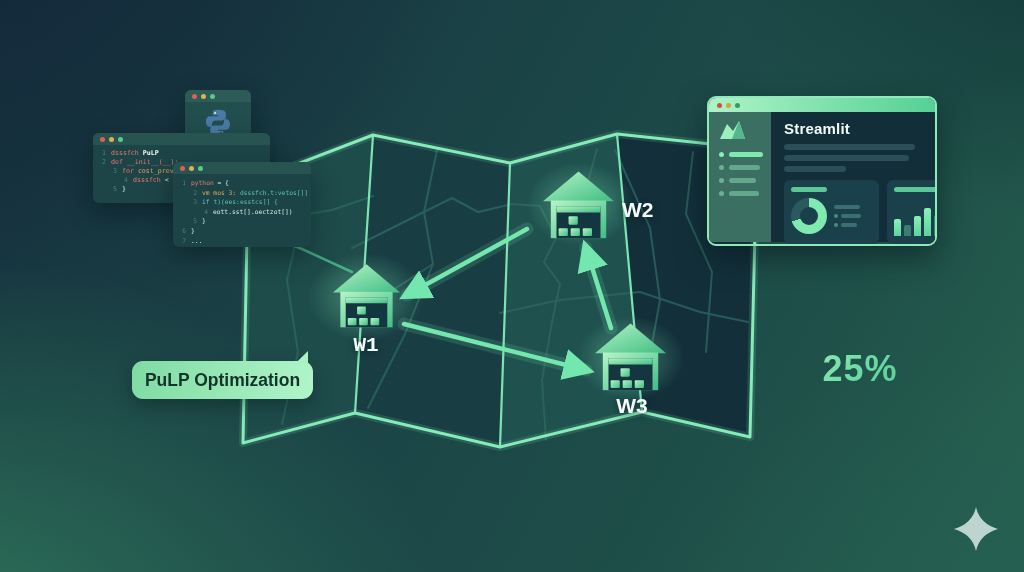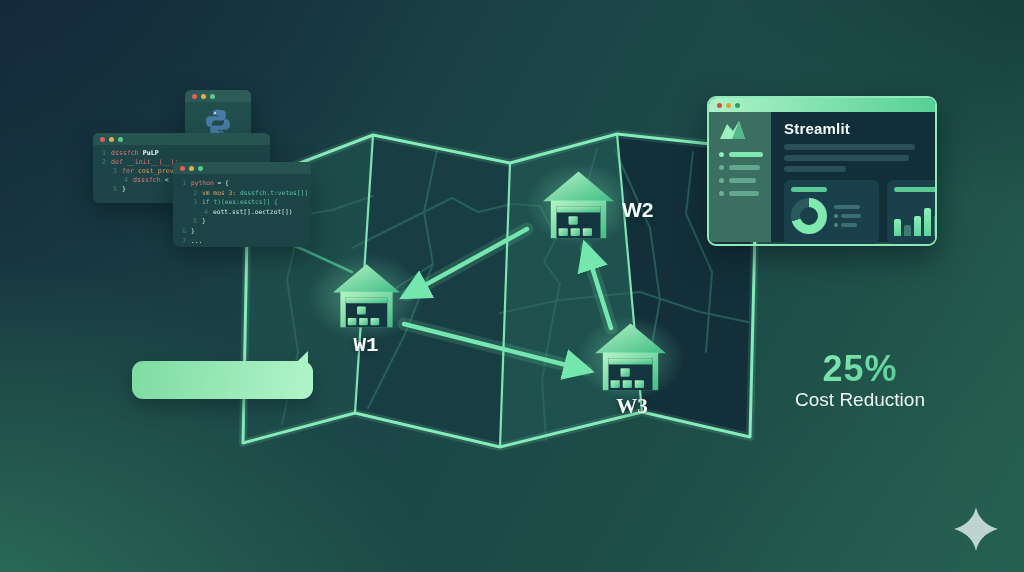--- a/index.html
+++ b/index.html
@@ -177,21 +177,21 @@
       </g>
     </g>
 
     <use href="#warehouse" transform="translate(333,263) scale(0.67)"></use>
     <use href="#warehouse" transform="translate(543,170) scale(0.71)"></use>
     <use href="#warehouse" transform="translate(595,322) scale(0.71)"></use>
   </svg>
 
   <div class="wlabel center" style="left:366px;top:334px;font-family:Liberation Mono, monospace;">W1</div>
   <div class="wlabel" style="left:622px;top:198px;">W2</div>
-  <div class="wlabel center" style="left:632px;top:394px;font-family:Liberation Serif, serif;">W3</div>
+  <div class="wlabel center" style="left:632px;top:394px;">W3</div>
 
   <div class="window win-python">
     <div class="titlebar">
       <span class="dot r"></span>
       <span class="dot y"></span>
       <span class="dot g"></span>
     </div>
     <div class="pybody">
       <svg viewBox="0 0 48 48" width="32" height="32" aria-hidden="true">
         <g>
@@ -302,24 +302,24 @@
                 <div class="bar dim" style="height: 55%;"></div>
               </div>
           </div>
         </div>
       </div>
     </div>
   </div>
 
   <div class="bubble">
     <span class="tail"></span>
+    <span class="btext">PuLP Optimization</span>
   </div>
 
   <div class="metric">
     <div class="value">25%</div>
-    <div class="mlabel">Cost Reduction</div>
   </div>
 
   <svg class="sparkle" width="46" height="46" viewBox="0 0 46 46" aria-hidden="true">
     <path d="M23 1 Q26.5 17.5 45 23 Q26.5 28.5 23 45 Q19.5 28.5 1 23 Q19.5 17.5 23 1 Z" fill="#bdd4cf"></path>
   </svg>
 
 </div>
 
 </body></html>

